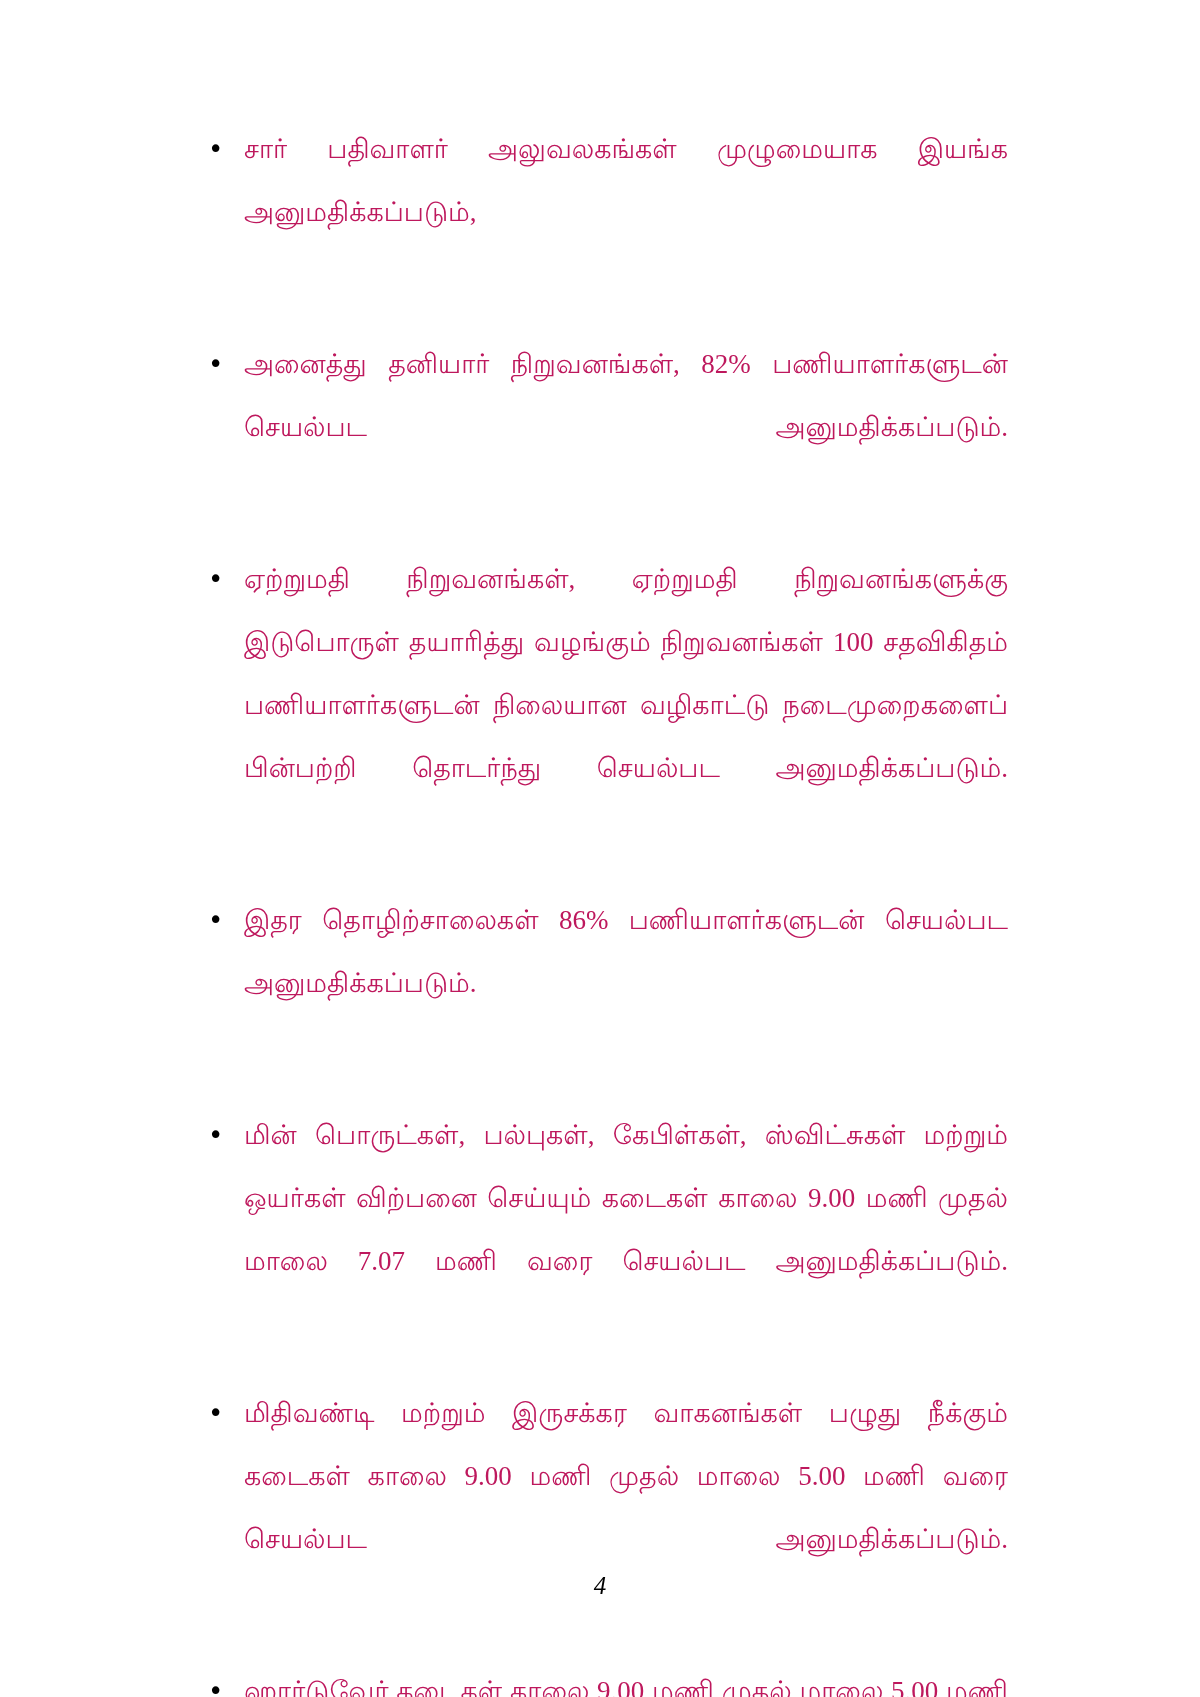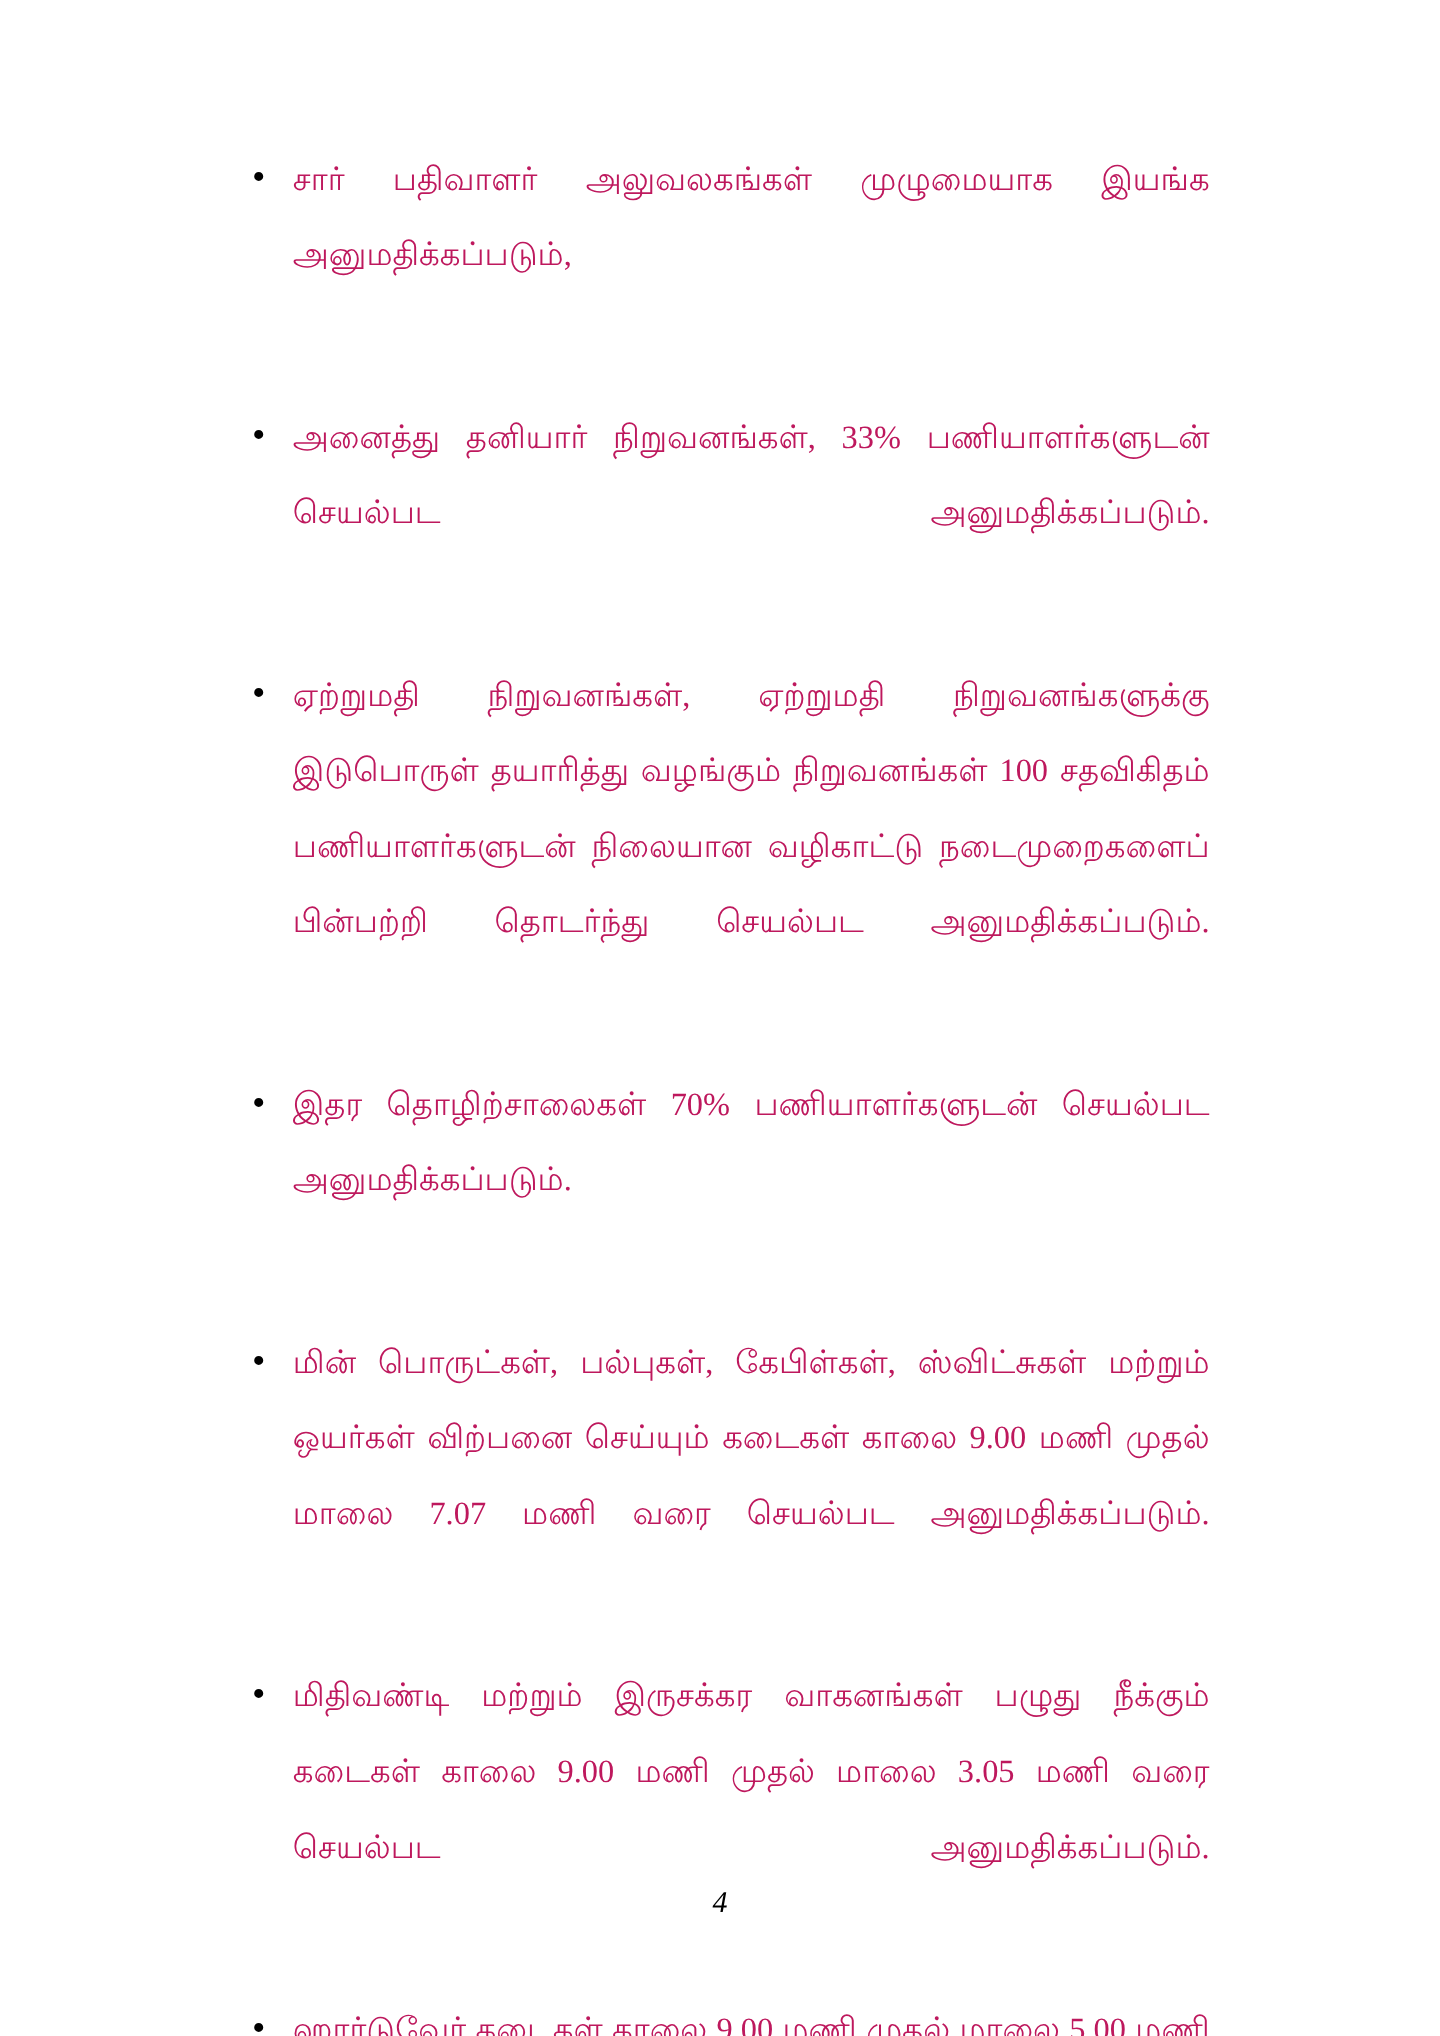--- a/index.html
+++ b/index.html
@@ -80,41 +80,41 @@
   <div class="content">
     <ul class="bullet-list">
 
       <li class="bullet-item">
         <span class="bullet-marker">•</span>
         <span class="bullet-text">சார் பதிவாளர் அலுவலகங்கள் முழுமையாக இயங்க அனுமதிக்கப்படும்,</span>
       </li>
 
       <li class="bullet-item">
         <span class="bullet-marker">•</span>
-        <span class="bullet-text">அனைத்து தனியார் நிறுவனங்கள், 33% பணியாளர்களுடன் செயல்பட அனுமதிக்கப்படும்.</span>
+        <span class="bullet-text">அனைத்து தனியார் நிறுவனங்கள், 82% பணியாளர்களுடன் செயல்பட அனுமதிக்கப்படும்.</span>
       </li>
 
       <li class="bullet-item">
         <span class="bullet-marker">•</span>
         <span class="bullet-text">ஏற்றுமதி நிறுவனங்கள், ஏற்றுமதி நிறுவனங்களுக்கு இடுபொருள் தயாரித்து வழங்கும் நிறுவனங்கள் 100 சதவிகிதம் பணியாளர்களுடன் நிலையான வழிகாட்டு நடைமுறைகளைப் பின்பற்றி தொடர்ந்து செயல்பட அனுமதிக்கப்படும்.</span>
       </li>
 
       <li class="bullet-item">
         <span class="bullet-marker">•</span>
-        <span class="bullet-text">இதர தொழிற்சாலைகள் 70% பணியாளர்களுடன் செயல்பட அனுமதிக்கப்படும்.</span>
+        <span class="bullet-text">இதர தொழிற்சாலைகள் 86% பணியாளர்களுடன் செயல்பட அனுமதிக்கப்படும்.</span>
       </li>
 
       <li class="bullet-item">
         <span class="bullet-marker">•</span>
         <span class="bullet-text">மின் பொருட்கள், பல்புகள், கேபிள்கள், ஸ்விட்சுகள் மற்றும் ஒயர்கள் விற்பனை செய்யும் கடைகள் காலை 9.00 மணி முதல் மாலை 7.07 மணி வரை செயல்பட அனுமதிக்கப்படும்.</span>
       </li>
 
       <li class="bullet-item">
         <span class="bullet-marker">•</span>
-        <span class="bullet-text">மிதிவண்டி மற்றும் இருசக்கர வாகனங்கள் பழுது நீக்கும் கடைகள் காலை 9.00 மணி முதல் மாலை 3.05 மணி வரை செயல்பட அனுமதிக்கப்படும்.</span>
+        <span class="bullet-text">மிதிவண்டி மற்றும் இருசக்கர வாகனங்கள் பழுது நீக்கும் கடைகள் காலை 9.00 மணி முதல் மாலை 5.00 மணி வரை செயல்பட அனுமதிக்கப்படும்.</span>
       </li>
 
       <li class="bullet-item">
         <span class="bullet-marker">•</span>
         <span class="bullet-text">ஹார்டுவேர் கடைகள் காலை 9.00 மணி முதல் மாலை 5.00 மணி வரை செயல்பட அனுமதிக்கப்படும்.</span>
       </li>
 
     </ul>
   </div>
 

